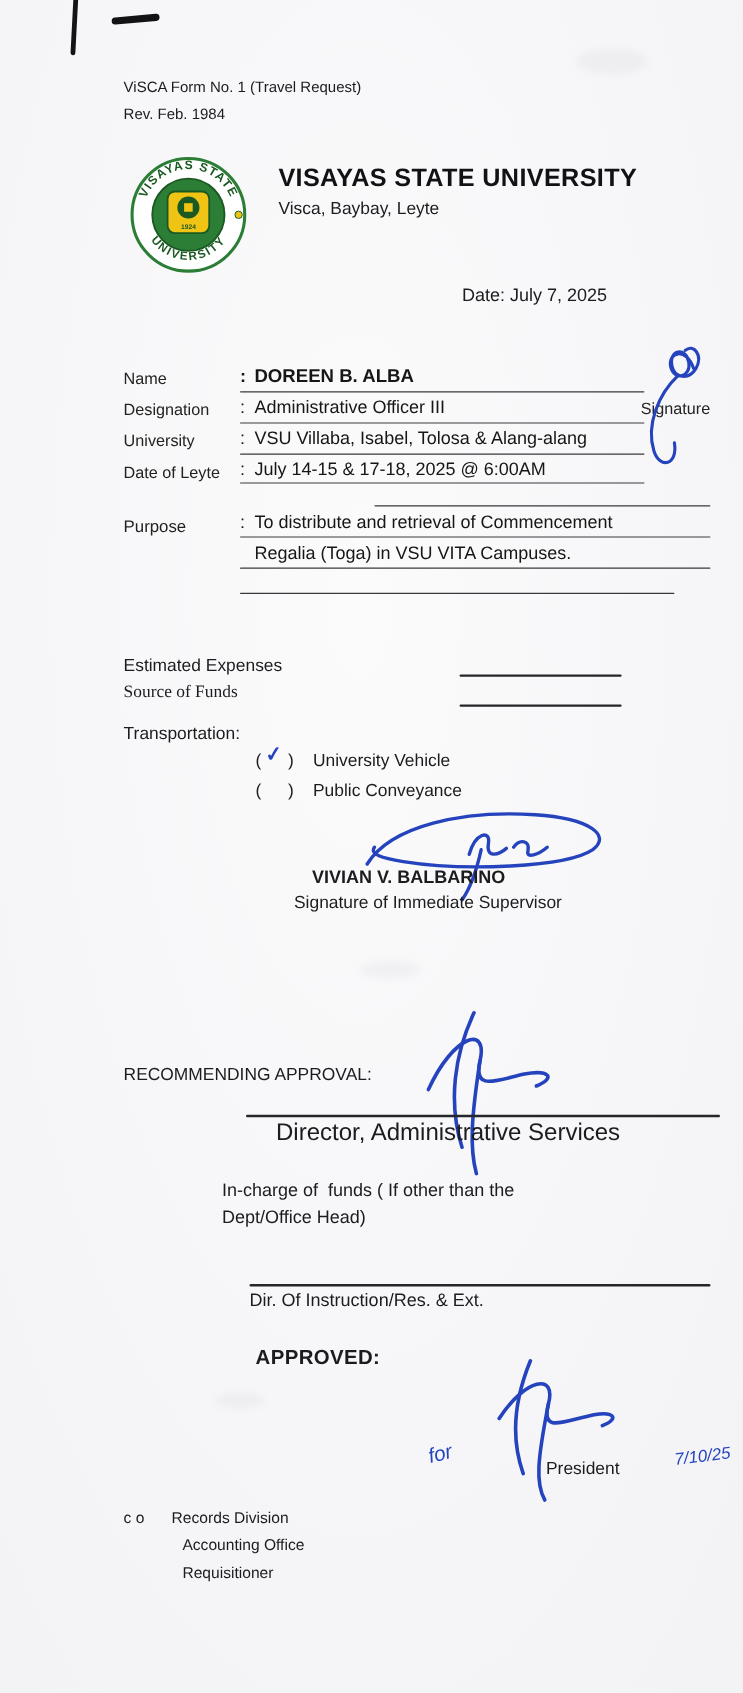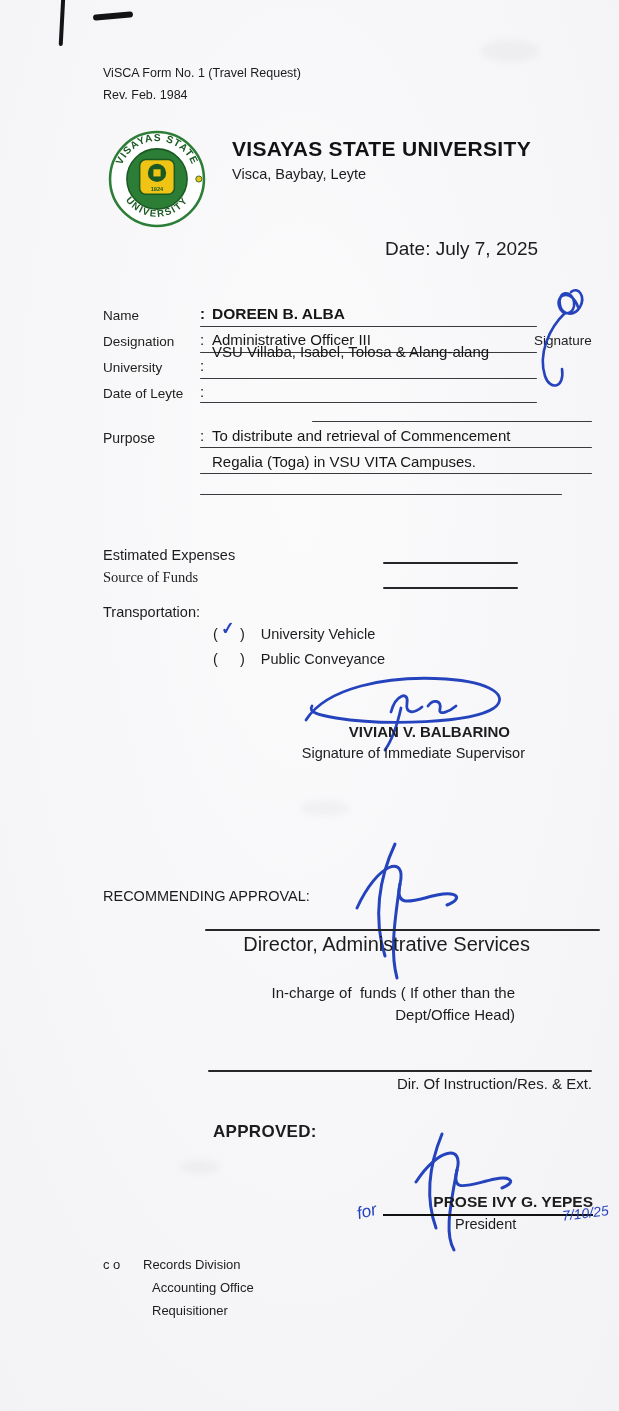--- a/index.html
+++ b/index.html
@@ -13,21 +13,21 @@
   .lbl{font-size:13.5px;color:#222;}
   .val{font-size:15px;color:#161616;}
   .bold{font-weight:bold;}
   .rule{position:absolute;height:2px;background:#26262a;border-radius:1px;}
   .rule.thin{height:1.4px;background:#3a3a3e;}
   .ink{color:var(--ink);}
   .sig-path{stroke:var(--ink);fill:none;stroke-linecap:round;stroke-linejoin:round;}
   .edge-shade{position:absolute;top:0;right:0;width:9px;height:100%;
     background:linear-gradient(to right, rgba(0,0,0,0), rgba(110,110,135,.20));}
   .smudge{position:absolute;background:rgba(120,120,140,.06);border-radius:50%;filter:blur(3px);}
-  .center{text-align:right;}
+  .center{text-align:left;}
 </style>
 </head>
 <body>
 
 <div class="doc">
 
   <div class="abs" style="left:60px;top:-4px;width:4px;height:50px;background:#141418;border-radius:2px;transform:rotate(3deg);"></div>
   <div class="abs" style="left:93px;top:13px;width:40px;height:6px;background:#131316;border-radius:3px;transform:rotate(-5deg);"></div>
   <div class="smudge" style="left:480px;top:40px;width:60px;height:22px;"></div>
   <div class="smudge" style="left:300px;top:800px;width:50px;height:16px;"></div>
@@ -53,39 +53,40 @@
     <rect x="31" y="29" width="34" height="34" rx="6" fill="var(--logo-yellow)" stroke="var(--logo-dark-green)" stroke-width="1.5"></rect>
     <circle cx="48" cy="42" r="9" fill="var(--logo-dark-green)"></circle>
     <rect x="44.5" y="38.5" width="7" height="7" fill="var(--logo-yellow)"></rect>
     <text x="48" y="59.5" font-size="5.5" font-weight="bold" text-anchor="middle" fill="var(--logo-dark-green)" font-family="Liberation Sans, sans-serif">1924</text>
     <circle cx="89" cy="48" r="3" fill="var(--logo-yellow)" stroke="var(--logo-dark-green)" stroke-width="0.8"></circle>
   </svg>
 
   <div class="abs bold" style="left:232px;top:137px;font-size:21px;letter-spacing:.3px;color:#121214;">VISAYAS STATE UNIVERSITY</div>
   <div class="abs" style="left:232px;top:166px;width:336px;font-size:14.5px;">Visca, Baybay, Leyte</div>
 
-  <div class="abs" style="left:385px;top:238px;font-size:19px;">Date: July 7, 2025</div>
+  <div class="abs" style="left:385px;top:238px;font-size:15px;">Date: July 7, 2025</div>
 
   <div class="abs lbl" style="left:103px;top:308px;">Name</div>
   <div class="abs val bold" style="left:200px;top:305px;">:</div>
   <div class="abs val bold" style="left:212px;top:305px;font-size:15.5px;">DOREEN B. ALBA</div>
   <div class="rule thin" style="left:200px;top:326px;width:337px;"></div>
 
   <div class="abs lbl" style="left:103px;top:334px;">Designation</div>
   <div class="abs val" style="left:200px;top:331px;">:</div>
   <div class="abs val" style="left:212px;top:331px;">Administrative Officer III</div>
   <div class="rule thin" style="left:200px;top:352px;width:337px;"></div>
 
   <div class="abs lbl" style="left:103px;top:360px;">University</div>
   <div class="abs val" style="left:200px;top:357px;">:</div>
-  <div class="abs val" style="left:212px;top:343px;">VSU Villaba, Isabel, Tolosa &amp; Alang-alang</div>
+  <div class="abs val" style="left:212px;top:357px;">VSU Villaba, Isabel, Tolosa &amp; Alang-alang</div>
   <div class="rule thin" style="left:200px;top:378px;width:337px;"></div>
 
   <div class="abs lbl" style="left:103px;top:386px;">Date of Leyte</div>
   <div class="abs val" style="left:200px;top:383px;">:</div>
+  <div class="abs val" style="left:212px;top:383px;">July 14-15 &amp; 17-18, 2025 @ 6:00AM</div>
   <div class="rule thin" style="left:200px;top:402px;width:337px;"></div>
 
   <div class="abs lbl" style="left:534px;top:333px;">Signature</div>
 
   <svg class="abs" style="left:512px;top:281px;" width="92" height="118" viewBox="0 0 92 118">
     <path class="sig-path" stroke-width="2.6" d="M 66,26 C 60,8 44,12 47,25 C 50,37 64,33 62,21 C 60,8 45,10 48,24 C 50,34 62,36 68,26 C 74,15 66,5 59,11"></path>
     <path class="sig-path" stroke-width="2.6" d="M 53,32 C 37,47 26,73 33,95 C 38,110 53,107 50,88"></path>
   </svg>
 
   <div class="abs lbl" style="left:103px;top:430px;font-size:14px;">Purpose</div>
@@ -145,21 +146,20 @@
   <div class="rule" style="left:208px;top:1070px;width:384px;"></div>
   <div class="abs center" style="left:208px;top:1075px;width:384px;font-size:15px;">Dir. Of Instruction/Res. &amp; Ext.</div>
 
   <div class="abs bold" style="left:213px;top:1122px;font-size:17px;letter-spacing:.3px;">APPROVED:</div>
   <svg class="abs" style="left:398px;top:1126px;" width="145" height="128" viewBox="0 0 145 128">
     <path class="sig-path" stroke-width="3" d="M 44,8 C 30,42 28,74 38,102"></path>
     <path class="sig-path" stroke-width="3" d="M 18,56 C 40,22 66,18 59,44 C 53,68 69,59 97,53 C 113,50 119,56 104,62"></path>
     <path class="sig-path" stroke-width="3" d="M 59,44 C 50,90 48,110 56,124"></path>
   </svg>
   <div class="abs ink" style="left:357px;top:1202px;font-size:17px;font-style:italic;transform:rotate(-14deg);">for</div>
-  <div class="abs bold center" style="left:383px;top:1193px;width:210px;font-size:15.5px;border-bottom:2.6px solid #111;padding-bottom:3px;">PROSE IVY G. YEPES</div>
   <div class="abs" style="left:455px;top:1216px;font-size:14.5px;">President</div>
   <div class="abs ink" style="left:562px;top:1205px;font-size:14px;font-style:italic;transform:rotate(-7deg);">7/10/25</div>
 
   <div class="abs" style="left:103px;top:1257px;font-size:13px;">c o</div>
   <div class="abs" style="left:143px;top:1257px;font-size:13px;">Records Division</div>
   <div class="abs" style="left:152px;top:1280px;font-size:13px;">Accounting Office</div>
   <div class="abs" style="left:152px;top:1303px;font-size:13px;">Requisitioner</div>
 
 </div>
 

